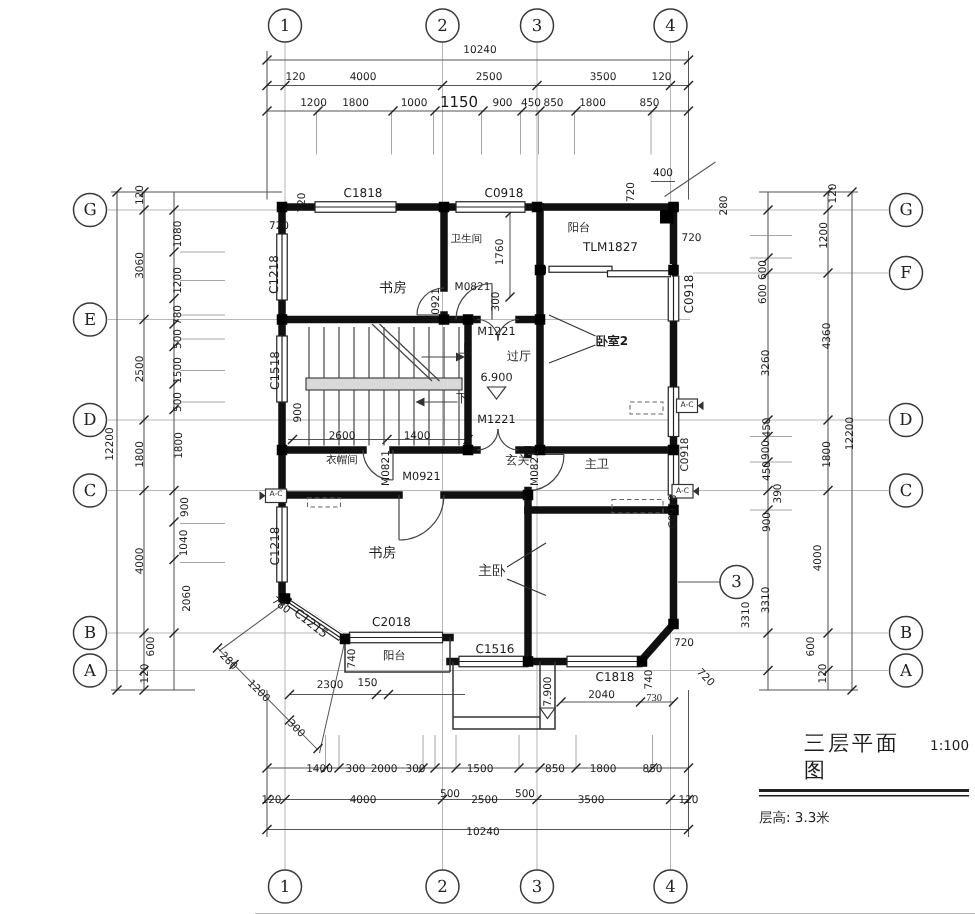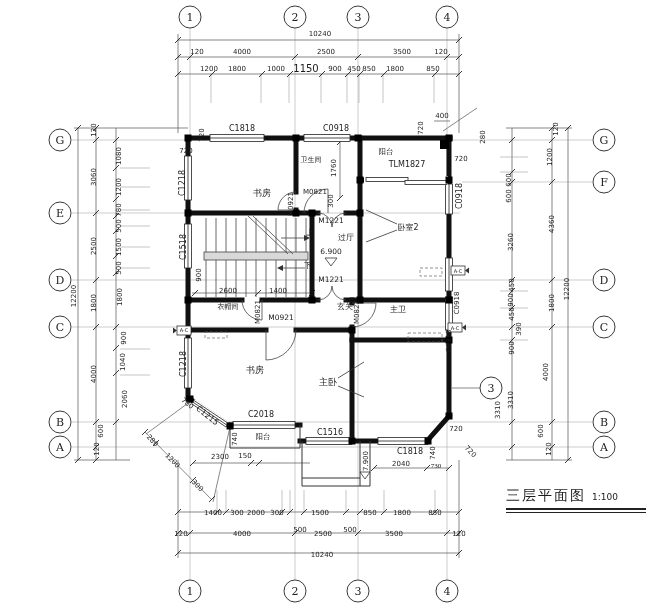--- a/index.html
+++ b/index.html
@@ -6,21 +6,21 @@
   .canvas{position:relative;width:650px;height:609px;background:#ffffff;overflow:hidden;
           font-family:"DejaVu Sans",sans-serif;}
   svg{position:absolute;left:0;top:0;}
   .ann{position:absolute;white-space:nowrap;color:#1b1b1b;line-height:1;
        transform:translate(-50%,-50%);background:transparent;}
   .bubble{position:absolute;width:21px;height:21px;border:1.2px solid #3a3a3a;border-radius:50%;
           background:#fff;display:flex;align-items:center;justify-content:center;
           font-size:11px;color:#222;transform:translate(-50%,-50%);
           font-family:"DejaVu Serif",serif;}
   .titleblock{position:absolute;left:506px;top:487px;width:140px;color:#1b1b1b;}
-  .tb-row{display:flex;align-items:baseline;}
+  .tb-row{display:flex;align-items:baseline;margin-left:30px;}
   .tb-title{font-size:14px;letter-spacing:2px;}
   .tb-scale{font-size:9px;margin-left:6px;}
   .tb-ul1{border-top:2px solid #222;margin-top:3px;}
   .tb-ul2{border-top:1px solid #222;margin-top:2px;}
   .tb-line{font-size:9px;margin-top:8px;}
 </style>
 </head>
 <body>
 
 <div class="canvas">
@@ -445,21 +445,21 @@
       <span class="ann" style="left: 470px; top: 452px; font-size: 7px; transform: translate(-50%, -50%) rotate(45deg);">720</span>
       <span class="ann" style="left: 152px; top: 441px; font-size: 7px; transform: translate(-50%, -50%) rotate(45deg);">280</span>
       <span class="ann" style="left: 172px; top: 461px; font-size: 7px; transform: translate(-50%, -50%) rotate(45deg);">1200</span>
       <span class="ann" style="left: 197px; top: 486px; font-size: 7px; transform: translate(-50%, -50%) rotate(45deg);">300</span>
       <span class="ann" style="left: 187px; top: 404px; font-size: 7px; transform: translate(-50%, -50%) rotate(38deg);">780</span>
       <span class="ann" style="left: 498px; top: 410px; font-size: 7px; transform: translate(-50%, -50%) rotate(-90deg);">3310</span>
       <span class="ann" style="left: 262px; top: 193px; font-size: 9px; transform: translate(-50%, -50%) rotate(0deg);">书房</span>
       <span class="ann" style="left: 311px; top: 160px; font-size: 7px; transform: translate(-50%, -50%) rotate(0deg);">卫生间</span>
       <span class="ann" style="left: 386px; top: 152px; font-size: 7.5px; transform: translate(-50%, -50%) rotate(0deg);">阳台</span>
       <span class="ann" style="left: 407px; top: 165px; font-size: 8px; transform: translate(-50%, -50%) rotate(0deg);">TLM1827</span>
-      <span class="ann" style="left: 408px; top: 228px; font-size: 8px; transform: translate(-50%, -50%) rotate(0deg);">卧室2</span>
+      <span class="ann" style="left: 408px; top: 228px; font-size: 8px; transform: translate(-50%, -50%) rotate(0deg); font-weight: bold;">卧室2</span>
       <span class="ann" style="left: 334px; top: 238px; font-size: 8px; transform: translate(-50%, -50%) rotate(0deg); margin-left: 12px;">过厅</span>
       <span class="ann" style="left: 331px; top: 252px; font-size: 7.5px; transform: translate(-50%, -50%) rotate(0deg);">6.900</span>
       <span class="ann" style="left: 310px; top: 233px; font-size: 8px; transform: translate(-50%, -50%) rotate(0deg);">上</span>
       <span class="ann" style="left: 308px; top: 266px; font-size: 8px; transform: translate(-50%, -50%) rotate(0deg);">下</span>
       <span class="ann" style="left: 228px; top: 307px; font-size: 7px; transform: translate(-50%, -50%) rotate(0deg); font-family: Liberation Serif, serif;">衣帽间</span>
       <span class="ann" style="left: 345px; top: 307px; font-size: 8px; transform: translate(-50%, -50%) rotate(0deg);">玄关</span>
       <span class="ann" style="left: 398px; top: 310px; font-size: 8px; transform: translate(-50%, -50%) rotate(0deg);">主卫</span>
       <span class="ann" style="left: 255px; top: 370px; font-size: 9px; transform: translate(-50%, -50%) rotate(0deg);">书房</span>
       <span class="ann" style="left: 328px; top: 382px; font-size: 9px; transform: translate(-50%, -50%) rotate(0deg);">主卧</span>
       <span class="ann" style="left: 263px; top: 437px; font-size: 7.5px; transform: translate(-50%, -50%) rotate(0deg);">阳台</span>
@@ -510,15 +510,16 @@
       <div class="bubble" style="left: 491px; top: 388px;">3</div>
     </div>
 
 <div class="titleblock">
   <div class="tb-row">
     <span class="tb-title">三层平面图</span>
     <span class="tb-scale">1:100</span>
   </div>
   <div class="tb-ul1"></div>
   <div class="tb-ul2"></div>
+  <div class="tb-line">层高: 3.3米</div>
 </div>
 
 </div>
 
 </body></html>

